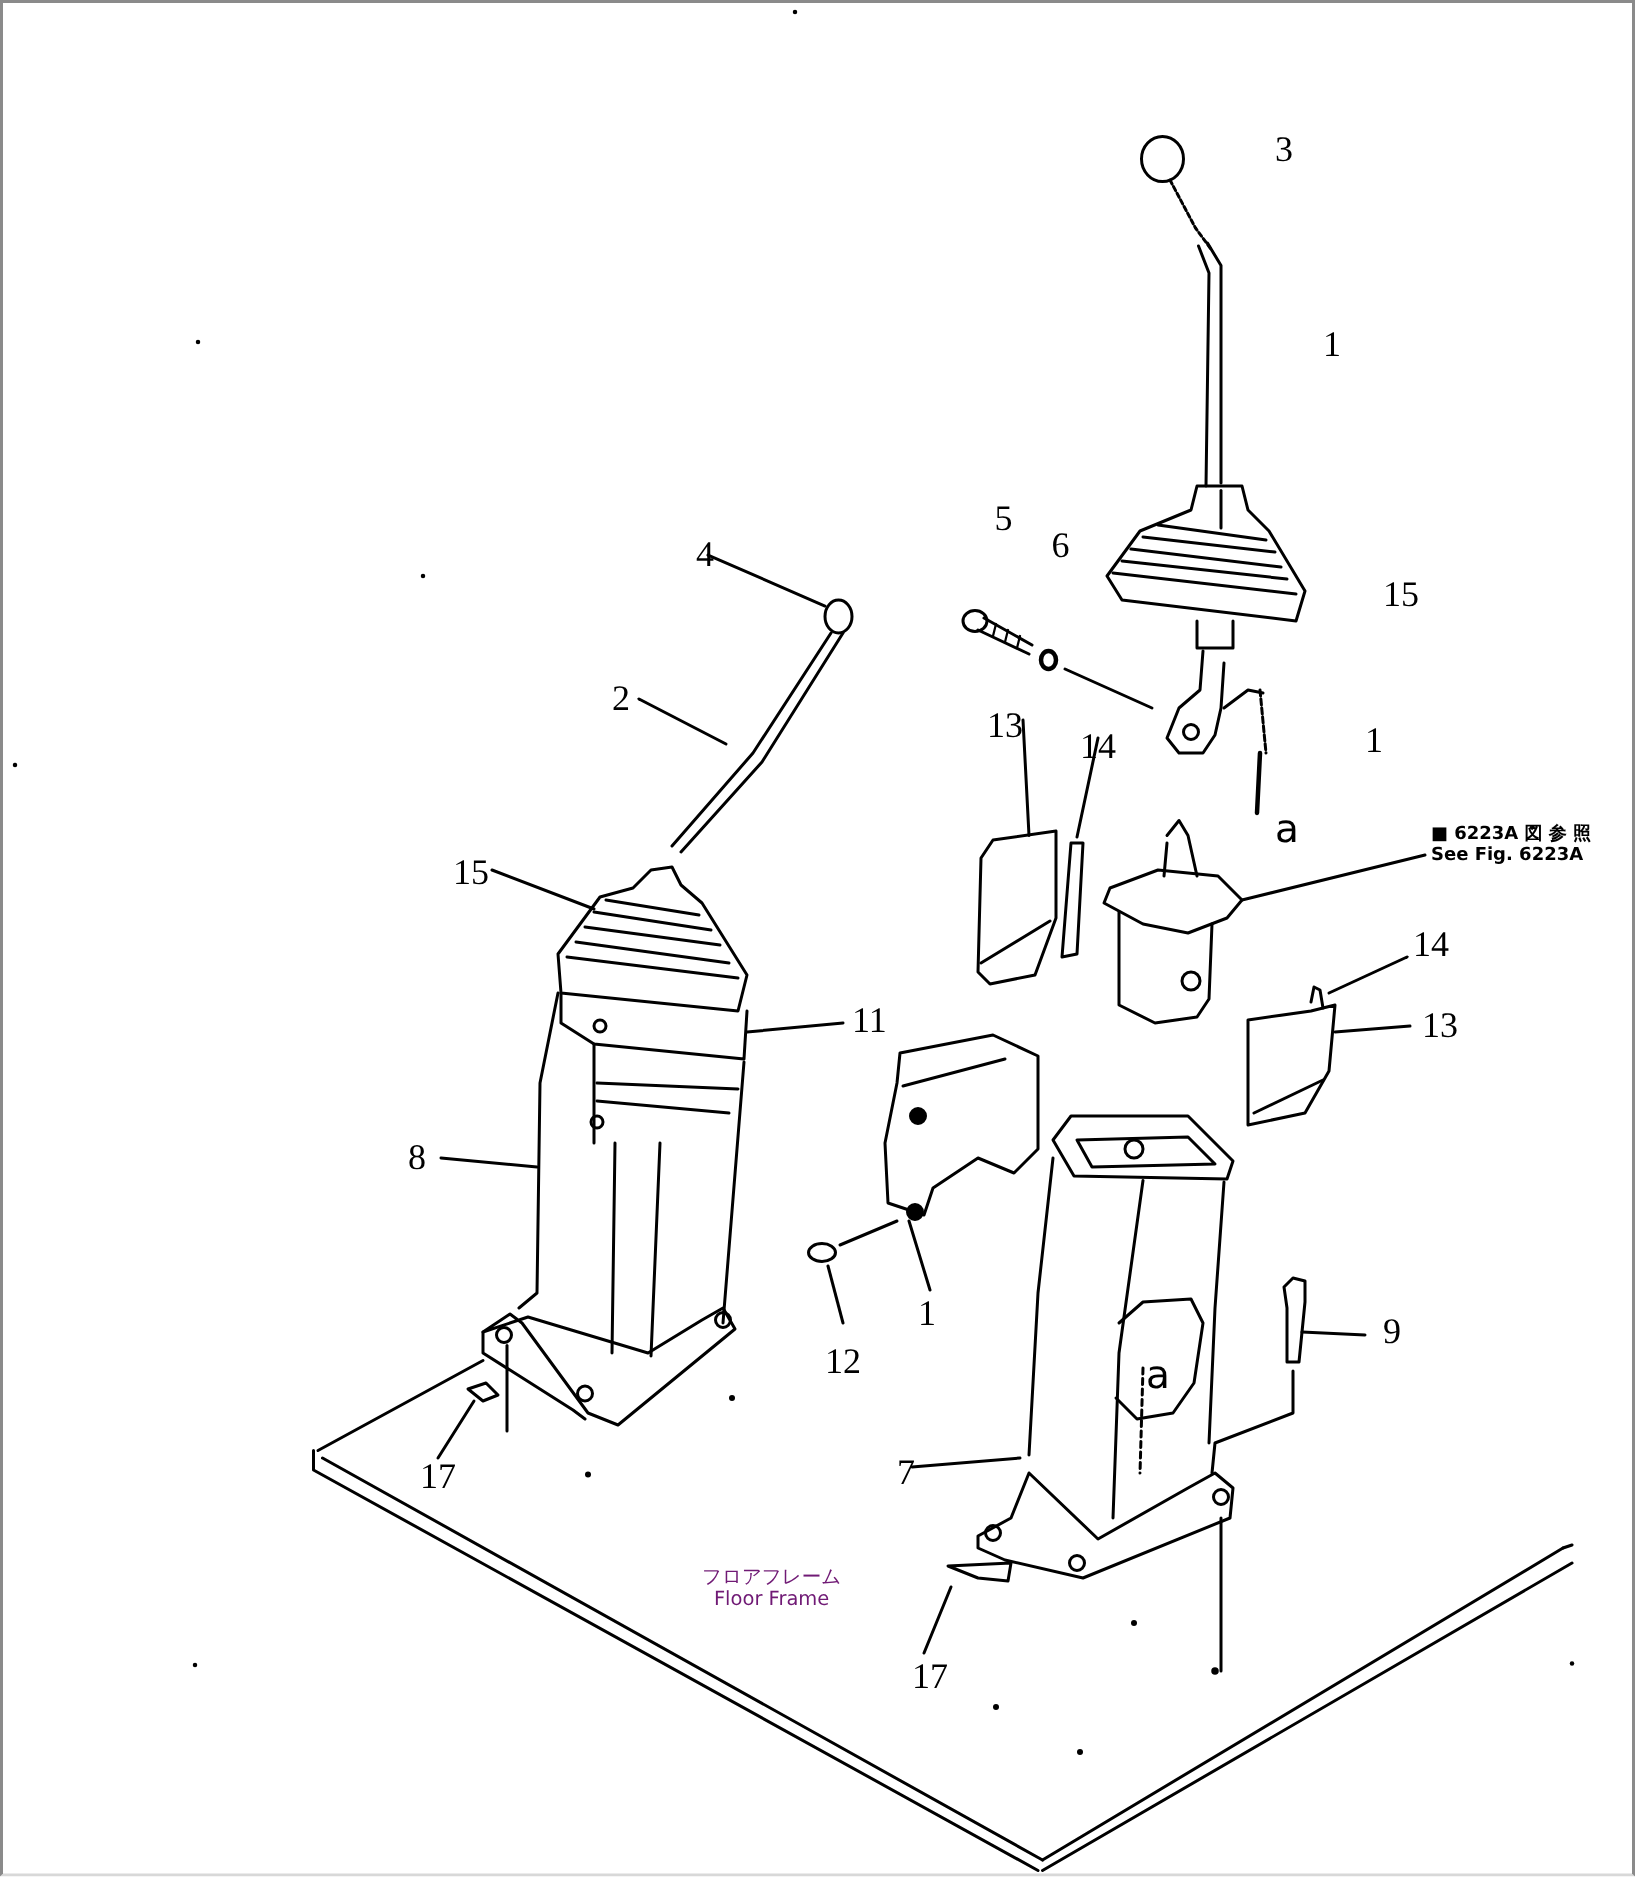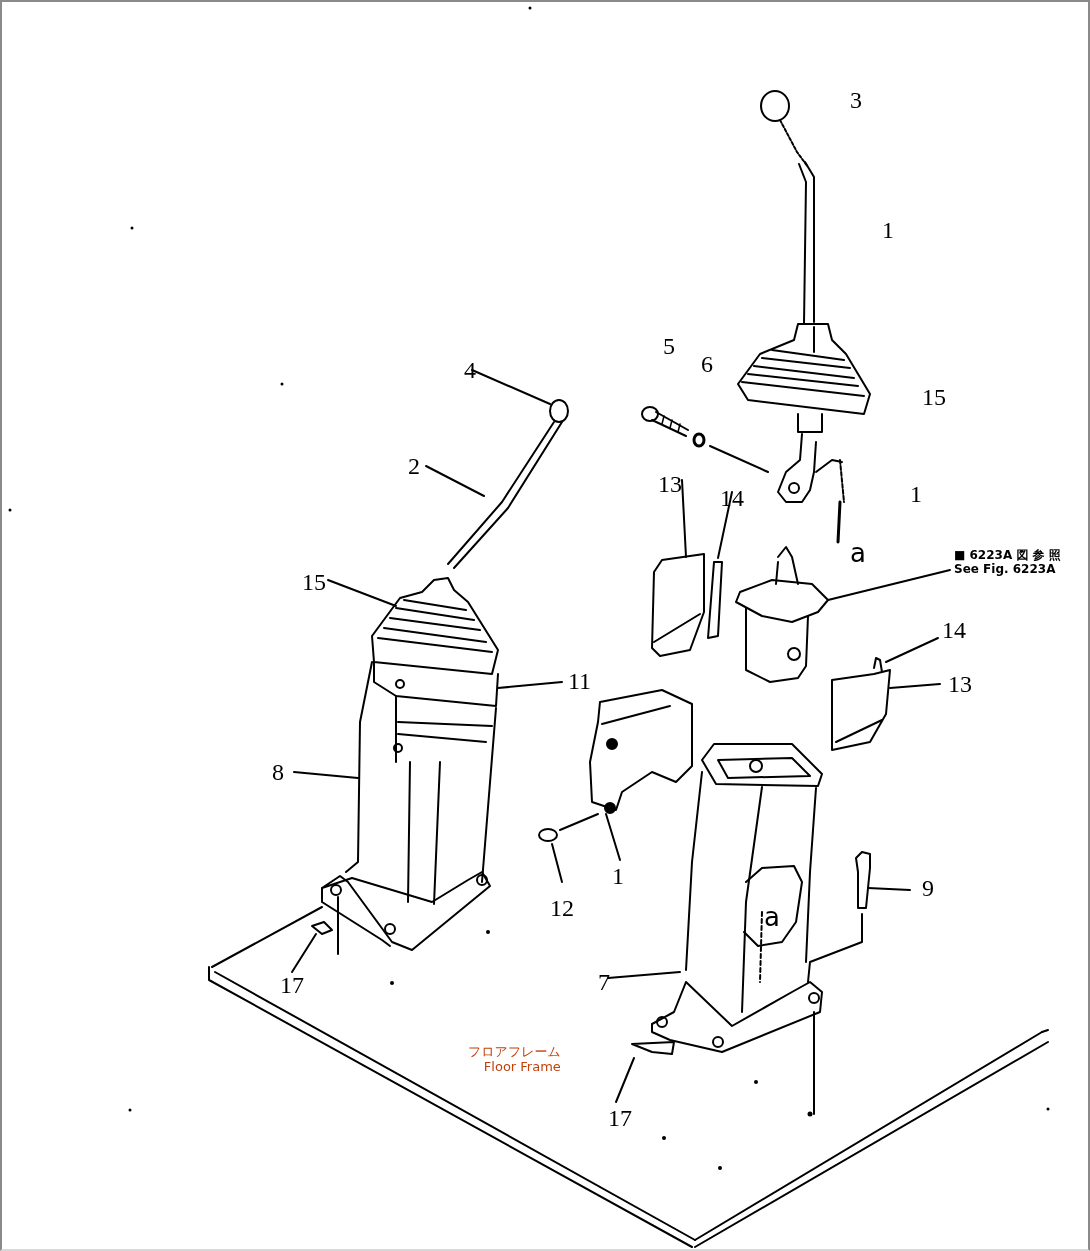--- a/index.html
+++ b/index.html
@@ -2,21 +2,21 @@
 <html><head>
 <meta charset="utf-8">
 <style>
   html,body{margin:0;padding:0;background:#fff;}
   #frame{position:relative;width:1090px;height:1251px;box-sizing:border-box;
     border-top:2px solid #8a8a8a;border-left:2px solid #8a8a8a;border-right:2px solid #8a8a8a;border-bottom:2px solid #d8d8d8;
     background:#fff;overflow:hidden;}
   svg#drawing{position:absolute;left:0;top:0;}
   .lbl{position:absolute;font-family:"Liberation Serif",serif;font-size:24px;color:#000;line-height:1;white-space:nowrap;}
   .small{position:absolute;font-family:"DejaVu Sans",sans-serif;font-weight:bold;font-size:12px;color:#000;line-height:14px;white-space:nowrap;}
-  .floor{position:absolute;font-family:"DejaVu Sans",sans-serif;font-size:13px;color:#c2410c;line-height:15px;white-space:nowrap;text-align:right;}
+  .floor{position:absolute;font-family:"DejaVu Sans",sans-serif;font-size:13px;color:#701a75;line-height:15px;white-space:nowrap;text-align:center;}
   .amark{position:absolute;font-family:"DejaVu Sans",sans-serif;font-size:26px;color:#000;line-height:1;}
 </style>
 </head>
 <body>
 
 <div id="frame">
 
   <svg id="drawing" width="1090" height="1251" viewBox="0 0 1090 1251" fill="none" stroke="#000" stroke-width="2" stroke-linejoin="round" stroke-linecap="round">
 
     <g>

